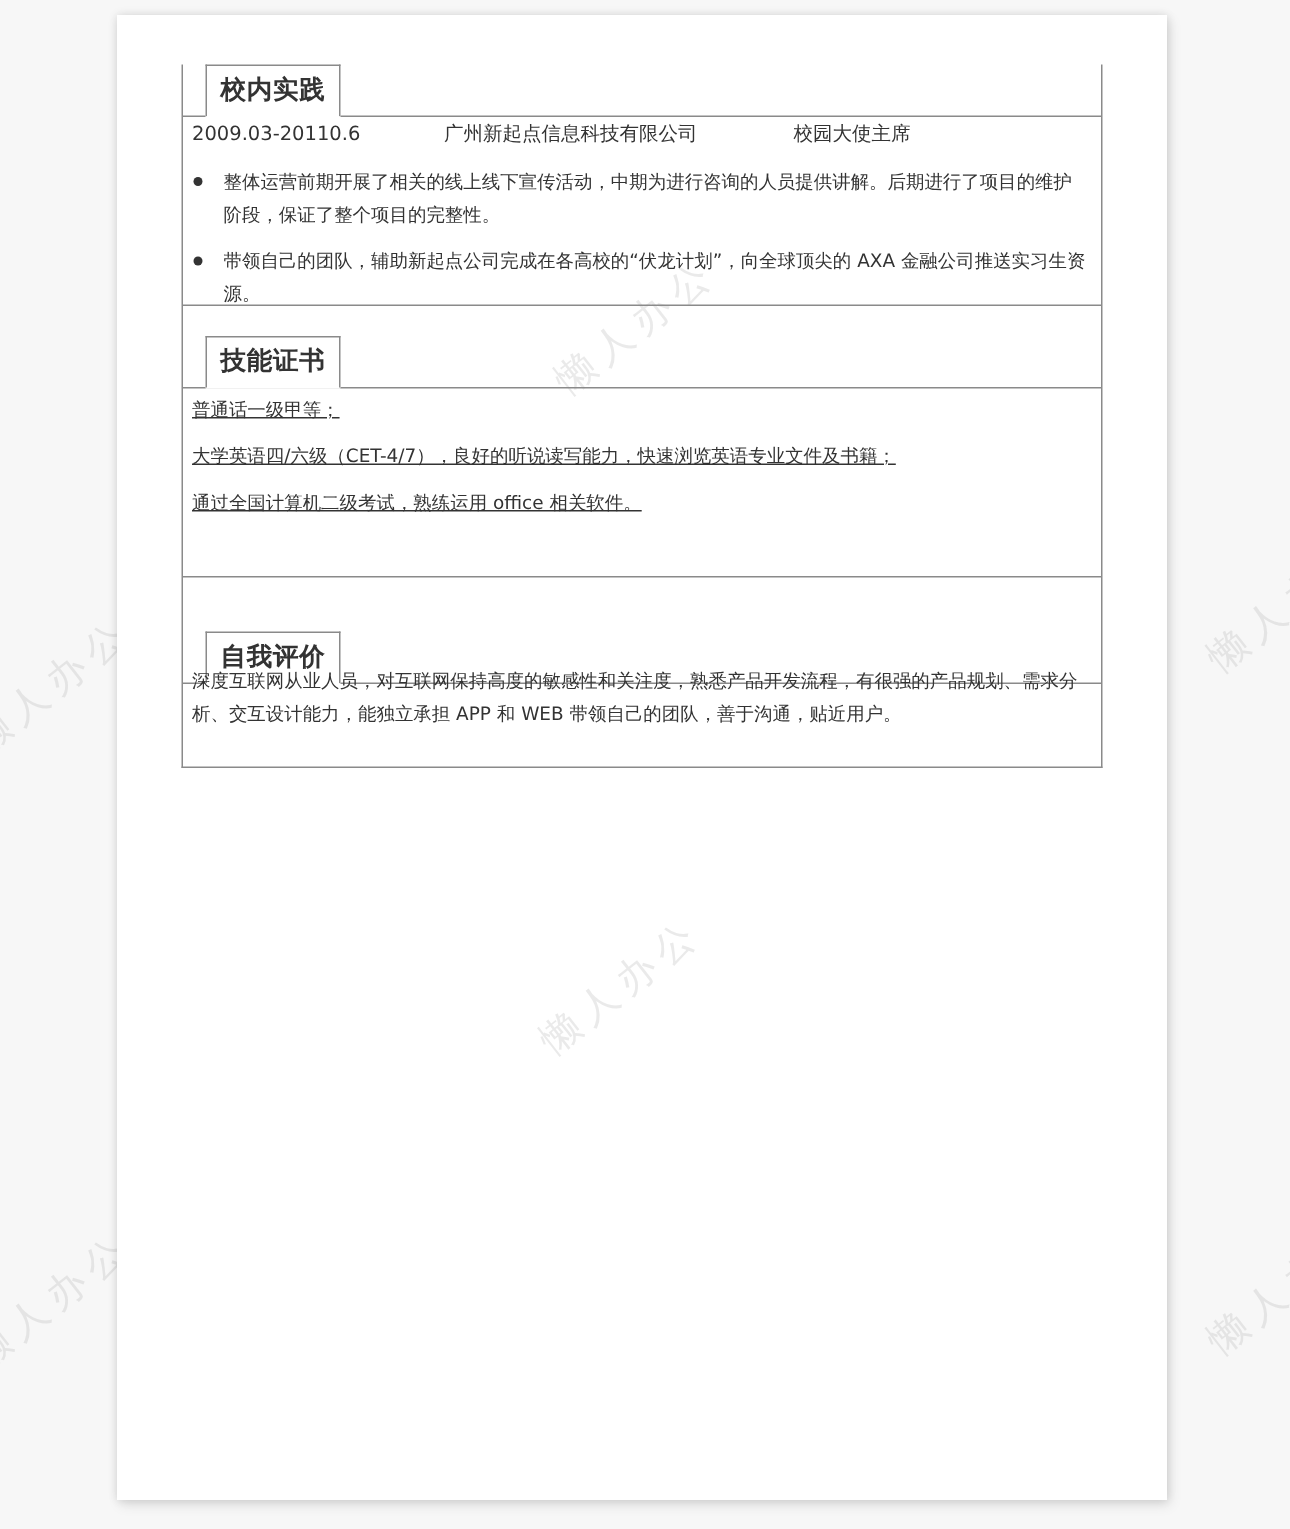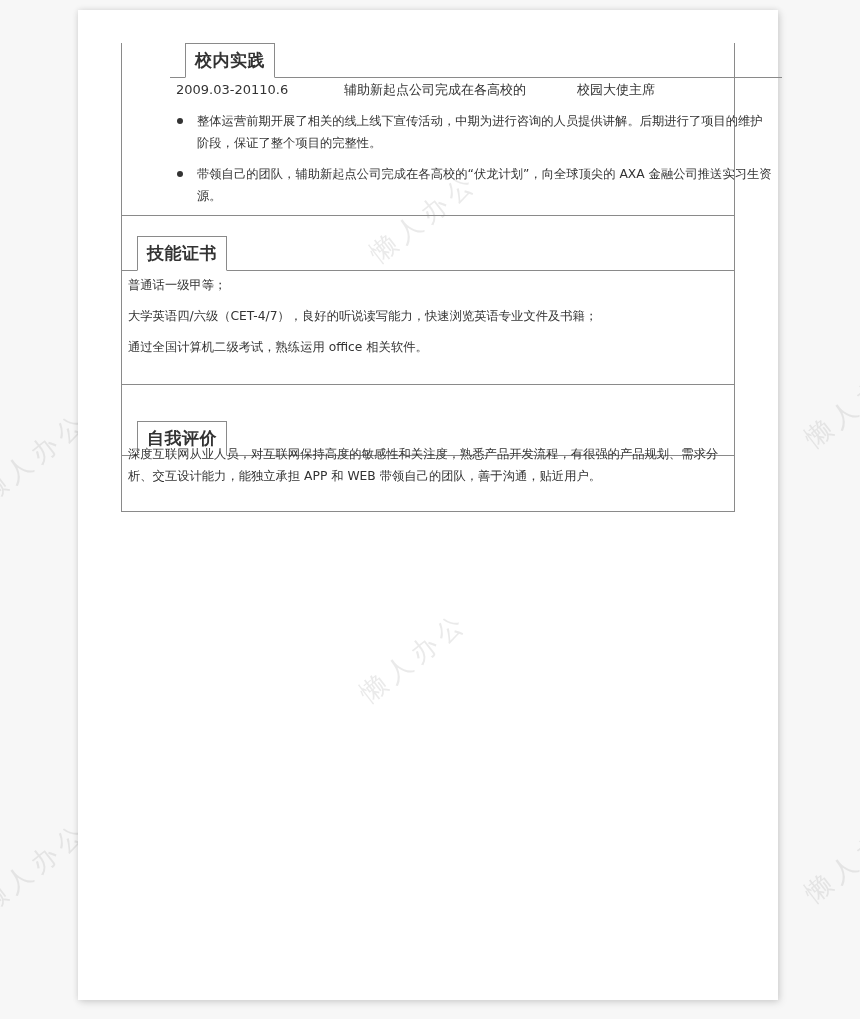--- a/index.html
+++ b/index.html
@@ -21,42 +21,42 @@
     .frame {
       position: absolute;
       left: 121px; top: 43px;
       width: 614px; height: 469px;
       border-left: 1px solid #8a8a8a;
       border-right: 1px solid #8a8a8a;
       border-bottom: 1px solid #8a8a8a;
       box-sizing: border-box;
     }
     .section { position: absolute; left: 0; width: 612px; }
-    .section.s1 { top: 0; height: 172px; margin-left: 48px; }
-    .section.s2 { top: 172px; height: 169px; border-top: 1px solid #8a8a8a; }
+    .section.s1 { top: 0; height: 172px; }
+    .section.s2 { top: 160px; height: 169px; border-top: 1px solid #8a8a8a; }
     .section.s3 { top: 341px; height: 127px; border-top: 1px solid #8a8a8a; }
 
     .tab-wrap { position: absolute; left: 0; width: 612px; height: 34px; border-bottom: 1px solid #8a8a8a; box-sizing: content-box; }
     .s1 .tab-wrap { top: 0; }
     .s2 .tab-wrap { top: 20px; }
     .s3 .tab-wrap { top: 20px; margin-top: 16px; }
     .tab {
       position: absolute; left: 15px; bottom: -1px;
       height: 33px; padding: 0 9px;
       background: #ffffff;
       border: 1px solid #8a8a8a; border-bottom: 1px solid #ffffff;
       font-size: 17px; font-weight: bold; color: #333333;
       line-height: 32px; letter-spacing: 0.5px;
       white-space: nowrap;
     }
     .s1 .tab { height: 33px; }
 
     .content { position: absolute; left: 6px; right: 10px; font-size: 12.5px; color: #333; }
     .s1 .content { top: 37px; }
-    .s2 .content { top: 58px; }
+    .s2 .content { top: 58px; text-decoration: underline; }
     .s3 .content { top: 58px; }
 
     .job-row { position: relative; height: 20px; line-height: 20px; font-size: 13px; }
     .job-row span { position: absolute; top: 0; white-space: nowrap; }
     .job-date { left: 0; }
     .job-company { left: 168px; }
     .job-role { left: 401px; }
 
     .bullet-list { margin: 10px 0 0 0; padding: 0; list-style: none; }
     .bullet-item { position: relative; padding-left: 21px; line-height: 22px; margin-bottom: 9px; font-size: 12.3px; }
@@ -95,21 +95,21 @@
 
   <div class="frame">
 
     <div class="section s1">
       <div class="tab-wrap">
         <div class="tab">校内实践</div>
       </div>
       <div class="content">
         <div class="job-row">
           <span class="job-date">2009.03-20110.6</span>
-          <span class="job-company">辅助新起点公司完成在各高校的</span>
+          <span class="job-company">广州新起点信息科技有限公司</span>
           <span class="job-role">校园大使主席</span>
         </div>
         <ul class="bullet-list">
           <li class="bullet-item">
             <span class="bullet-dot"></span>
             <span>整体运营前期开展了相关的线上线下宣传活动，中期为进行咨询的人员提供讲解。后期进行了项目的维护阶段，保证了整个项目的完整性。</span>
           </li>
           <li class="bullet-item">
             <span class="bullet-dot"></span>
             <span>带领自己的团队，辅助新起点公司完成在各高校的“伏龙计划”，向全球顶尖的 AXA 金融公司推送实习生资源。</span>

